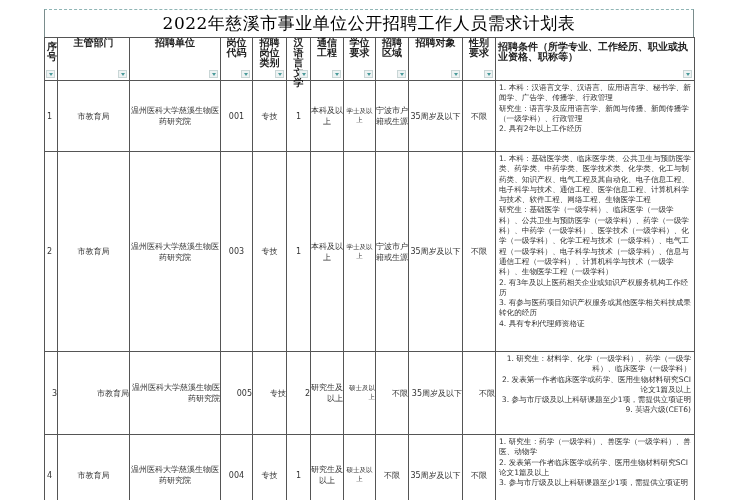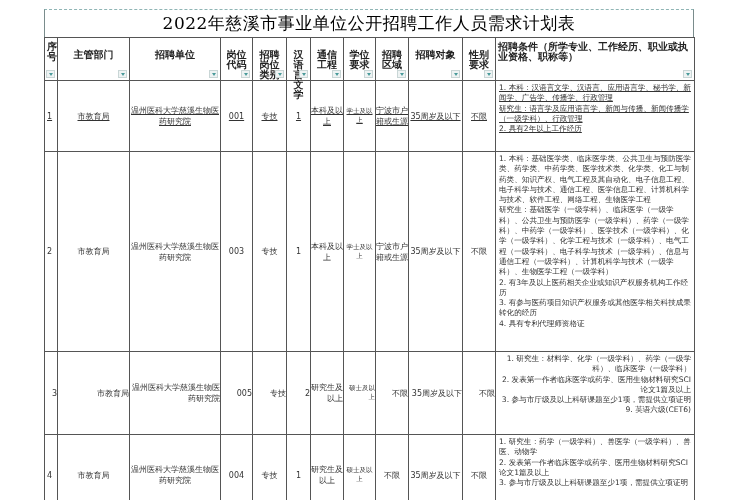--- a/index.html
+++ b/index.html
@@ -5,31 +5,31 @@
     html, body { margin: 0; padding: 0; background: #ffffff; }
     body { width: 744px; height: 500px; overflow: hidden; position: relative;
       font-family: "DejaVu Sans", "Liberation Sans", sans-serif; color: #222; }
     .sheet { position: absolute; left: 44px; top: 9px; width: 650px; }
     .title-box { height: 28px; border: 1px solid #7a8c8c; border-top: 1px dashed #8fb5b5; border-bottom: none;
       display: flex; align-items: center; justify-content: center; box-sizing: border-box; }
     .title { font-family: "DejaVu Serif", "Liberation Serif", serif; font-size: 17px; color: #000000; letter-spacing: 0.5px; }
     table { border-collapse: collapse; table-layout: fixed; width: 650px; }
     td, th { border: 1px solid #555; padding: 0; font-size: 8px; font-weight: normal; vertical-align: middle; }
     th { height: 42px; position: relative; text-align: center; font-weight: bold; font-size: 10px; line-height: 10px; }
-    th .hl { position: absolute; left: 2px; right: 2px; top: 12px; }
+    th .hl { position: absolute; left: 2px; right: 2px; top: 0; }
     th.left .hl { text-align: left; top: 4px; }
     .dd { position: absolute; right: 2px; bottom: 2px; width: 9px; height: 8px; background: #eef3f3; border: 1px solid #c9d6d6;
       box-sizing: border-box; display: flex; align-items: center; justify-content: center; }
     .dd::after { content: ""; border-left: 2.5px solid transparent; border-right: 2.5px solid transparent; border-top: 3px solid #4a9a9a; }
     td { text-align: center; line-height: 11px; color: #333; }
     td.seq { text-align: left; padding-left: 2px; }
     td.small { font-size: 6.5px; line-height: 9px; }
     td.req { text-align: left; padding: 2px 3px; font-size: 7.6px; line-height: 10.3px; vertical-align: top; }
     td.req div { white-space: normal; }
-    tr.r1 td { height: 66px; text-decoration: underline; }
+    tr.r1 td { height: 66px; }
     tr.r2 td { height: 195px; }
     tr.r3 td { height: 78px; text-align: right; }
     tr.r4 td { height: 76px; }
   </style>
 </head>
 <body>
 
 <div class="sheet">
   <div class="title-box">
     <span class="title">2022年慈溪市事业单位公开招聘工作人员需求计划表</span>

